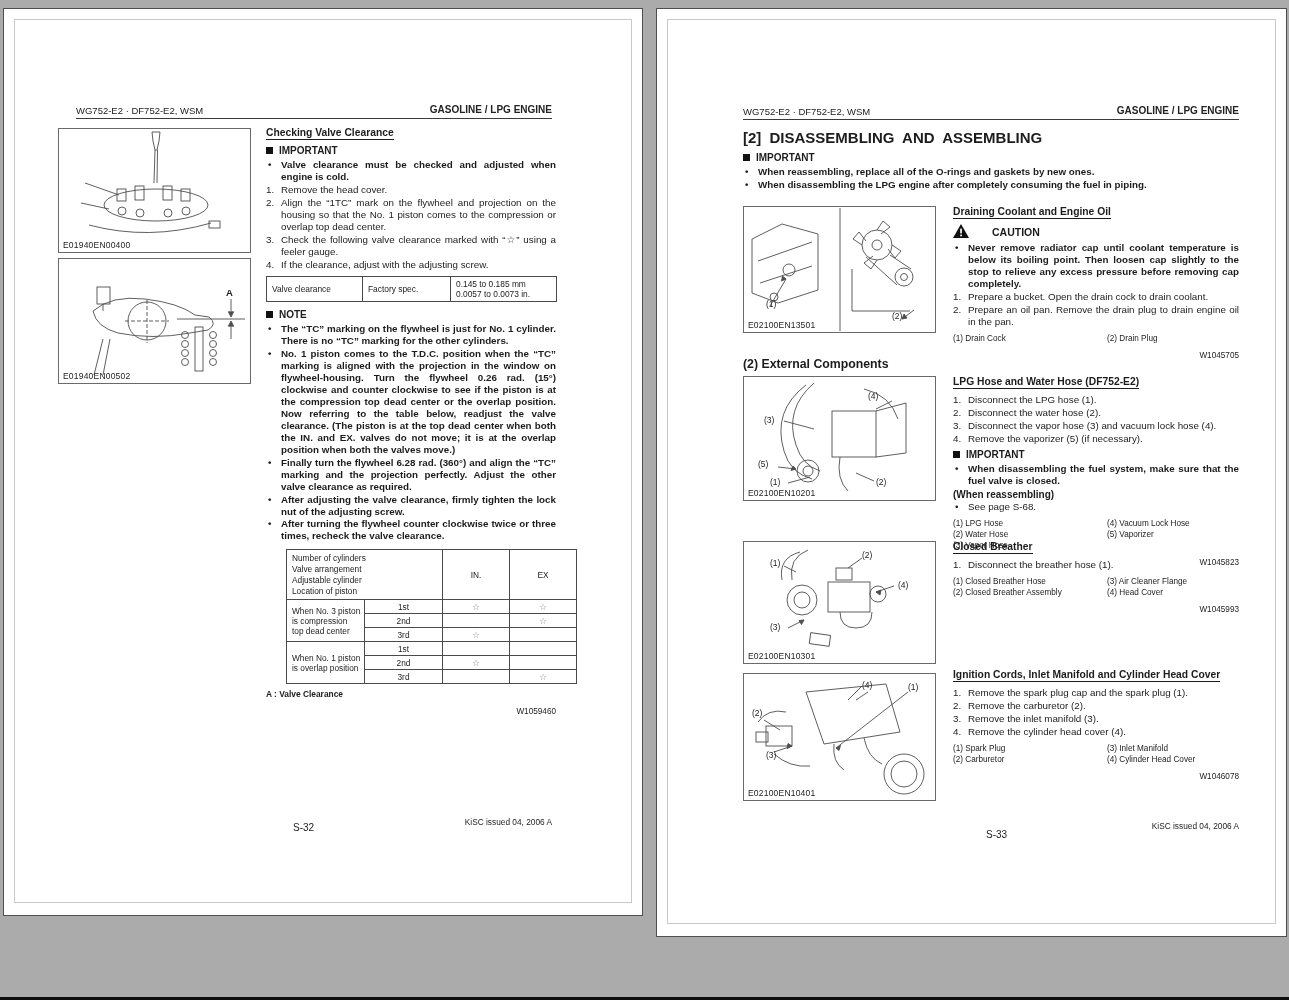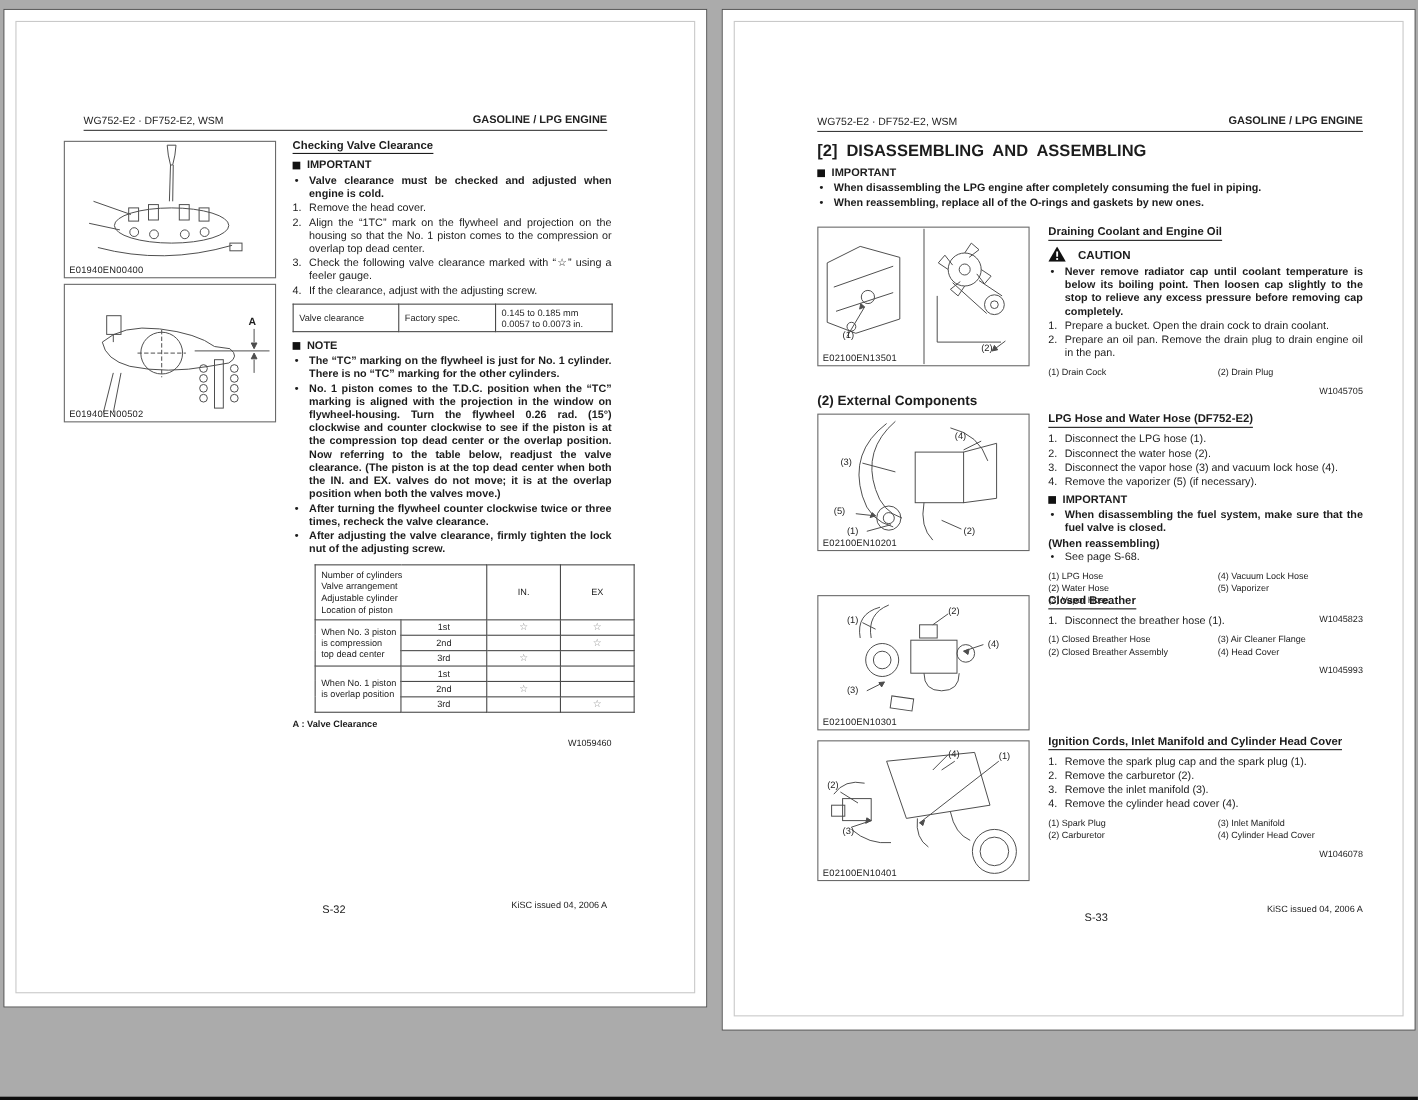--- a/index.html
+++ b/index.html
@@ -47,21 +47,21 @@
   .vt { width:290px; margin-top:7px;margin-left:20px; }
   .vt td { border:1px solid #4a4a4a; font-size:8.3px; padding:1px 3px; vertical-align:middle; }
   .vt .hdrcell { line-height:1.3; padding:3px 5px; }
   .vt .ctr { text-align:center; height:14px; }
   .vt .star { text-align:center; color:#8c8c8c; font-size:9px; height:14px; }
   .fnote { font-size:8.4px; font-weight:bold; margin-top:5px; }
   .ref { font-size:8.2px; text-align:right; margin-top:8px; color:#222; }
 
   .big-title { font-size:15px; font-weight:bold; word-spacing:4px; }
   .sub-title { font-size:12.3px; font-weight:bold; }
-  .caut-row { display:flex; align-items:flex-end; gap:11px; margin:5px 0 4px 0;text-align:right; }
+  .caut-row { display:flex; align-items:flex-end; gap:23px; margin:5px 0 4px 0;text-align:right; }
   .caut-lab { font-size:10.5px; font-weight:bold; }
   .legend { display:grid; grid-template-columns:150px 1fr; column-gap:4px; row-gap:2px; font-size:8.2px; margin-top:6px; }
 
   
   #toolbar { position:absolute; left:0; top:1022px; width:1289px; height:31px; background:#efefef; }
   #bottomstrip { position:absolute; left:0; top:997px; width:1289px; height:3px; background:#0d0d0d; }
   .tbtn { position:absolute; top:0; height:31px; display:flex; align-items:center; background:none; border:none; cursor:pointer; gap:1px; }
   .tri-l { width:0; height:0; border-top:5.5px solid transparent; border-bottom:5.5px solid transparent; border-right:9px solid #1c1c1c; }
   .tri-r { width:0; height:0; border-top:5.5px solid transparent; border-bottom:5.5px solid transparent; border-left:9px solid #1c1c1c; }
   .vbar { width:2.5px; height:11px; background:#1c1c1c; }
@@ -166,22 +166,23 @@
         </tr>
       </tbody>
         </table>
 
       <div class="imp-row">
         <span class="sq"></span>
         <span class="imp-lab">NOTE</span>
       </div>
       <div class="lb bold">The “TC” marking on the flywheel is just for No. 1 cylinder. There is no “TC” marking for the other cylinders.</div>
       <div class="lb bold">No. 1 piston comes to the T.D.C. position when the “TC” marking is aligned with the projection in the window on flywheel-housing. Turn the flywheel 0.26 rad. (15°) clockwise and counter clockwise to see if the piston is at the compression top dead center or the overlap position. Now referring to the table below, readjust the valve clearance. (The piston is at the top dead center when both the IN. and EX. valves do not move; it is at the overlap position when both the valves move.)</div>
+      <div class="lb bold">Finally turn the flywheel 6.28 rad. (360°) and align the “TC” marking and the projection perfectly. Adjust the other valve clearance as required.</div>
+      <div class="lb bold">After adjusting the valve clearance, firmly tighten the lock nut of the adjusting screw.</div>
       <div class="lb bold">After turning the flywheel counter clockwise twice or three times, recheck the valve clearance.</div>
-      <div class="lb bold">After adjusting the valve clearance, firmly tighten the lock nut of the adjusting screw.</div>
 
       <table class="vt">
         <tbody>
             <tr>
           <td colspan="2" class="hdrcell" style="width:156px;">
             <div>Number of cylinders</div>
             <div>Valve arrangement</div>
             <div>Adjustable cylinder</div>
             <div>Location of piston</div>
           </td>
@@ -236,22 +237,22 @@
     <div class="ph-left" style="left:86px; top:97px;">WG752-E2 · DF752-E2, WSM</div>
     <div class="ph-right" style="left:432px; top:96px; width:150px; text-align:right;">GASOLINE / LPG ENGINE</div>
     <div class="hdr-rule" style="left:86px; top:110px; width:496px;"></div>
 
     <div class="col" style="left:86px; top:120px; width:500px;">
       <div class="big-title">[2] DISASSEMBLING AND ASSEMBLING</div>
       <div class="imp-row" style="margin-top:6px;">
         <span class="sq"></span>
         <span class="imp-lab">IMPORTANT</span>
       </div>
+      <div class="lb bold">When reassembling, replace all of the O-rings and gaskets by new ones.</div>
       <div class="lb bold">When disassembling the LPG engine after completely consuming the fuel in piping.</div>
-      <div class="lb bold">When reassembling, replace all of the O-rings and gaskets by new ones.</div>
       <div class="sub-title" style="margin-top:20px;">(1)  Draining Coolant and Oil</div>
     </div>
 
     <div class="figbox" style="left:86px; top:197px; height:127px;">
       <svg width="191" height="125" viewBox="0 0 191 125">
         <g class="lineart">
           <line x1="96" y1="1" x2="96" y2="124"></line>
           <path d="M8 32 l30 -15 l36 10 v56 l-40 13 l-26 -10 z"></path>
           <path d="M14 54 l54 -19"></path>
             <path d="M16 76 l52 -17"></path>

